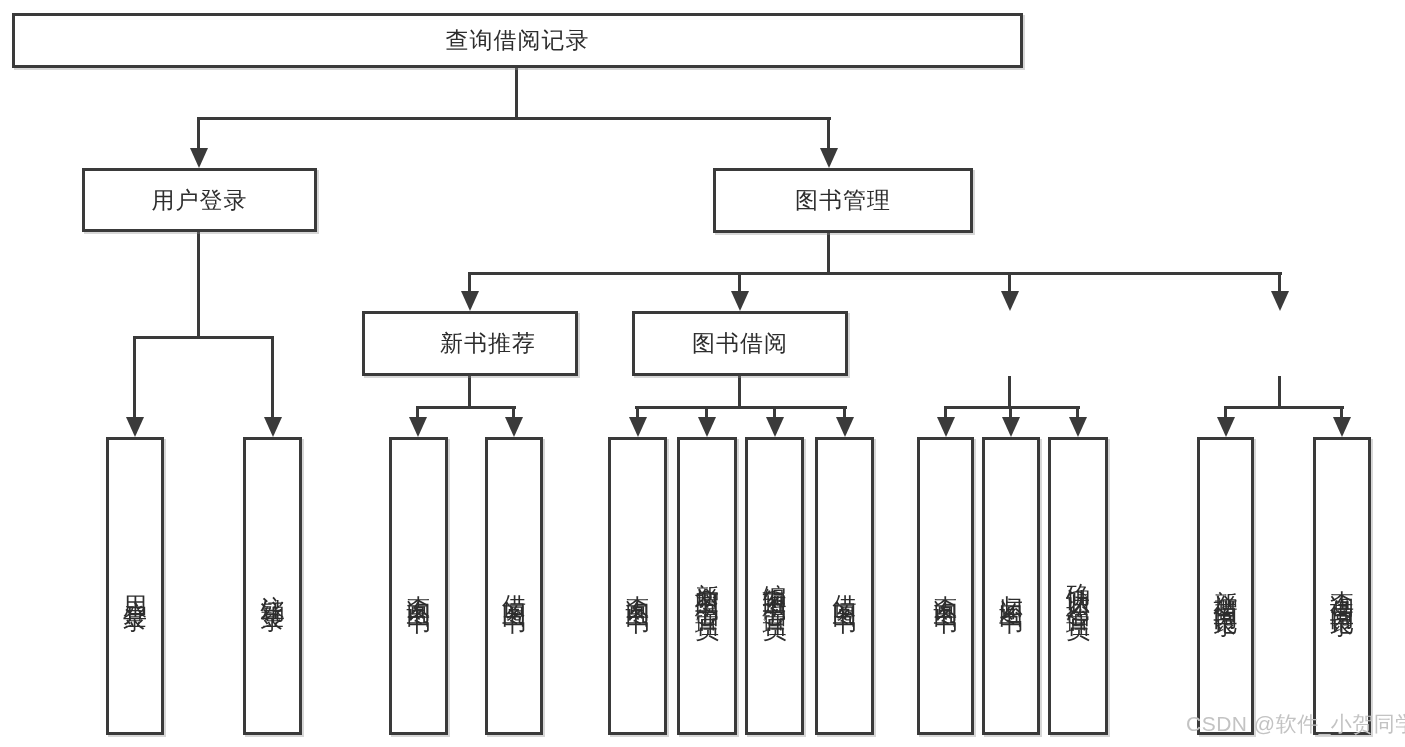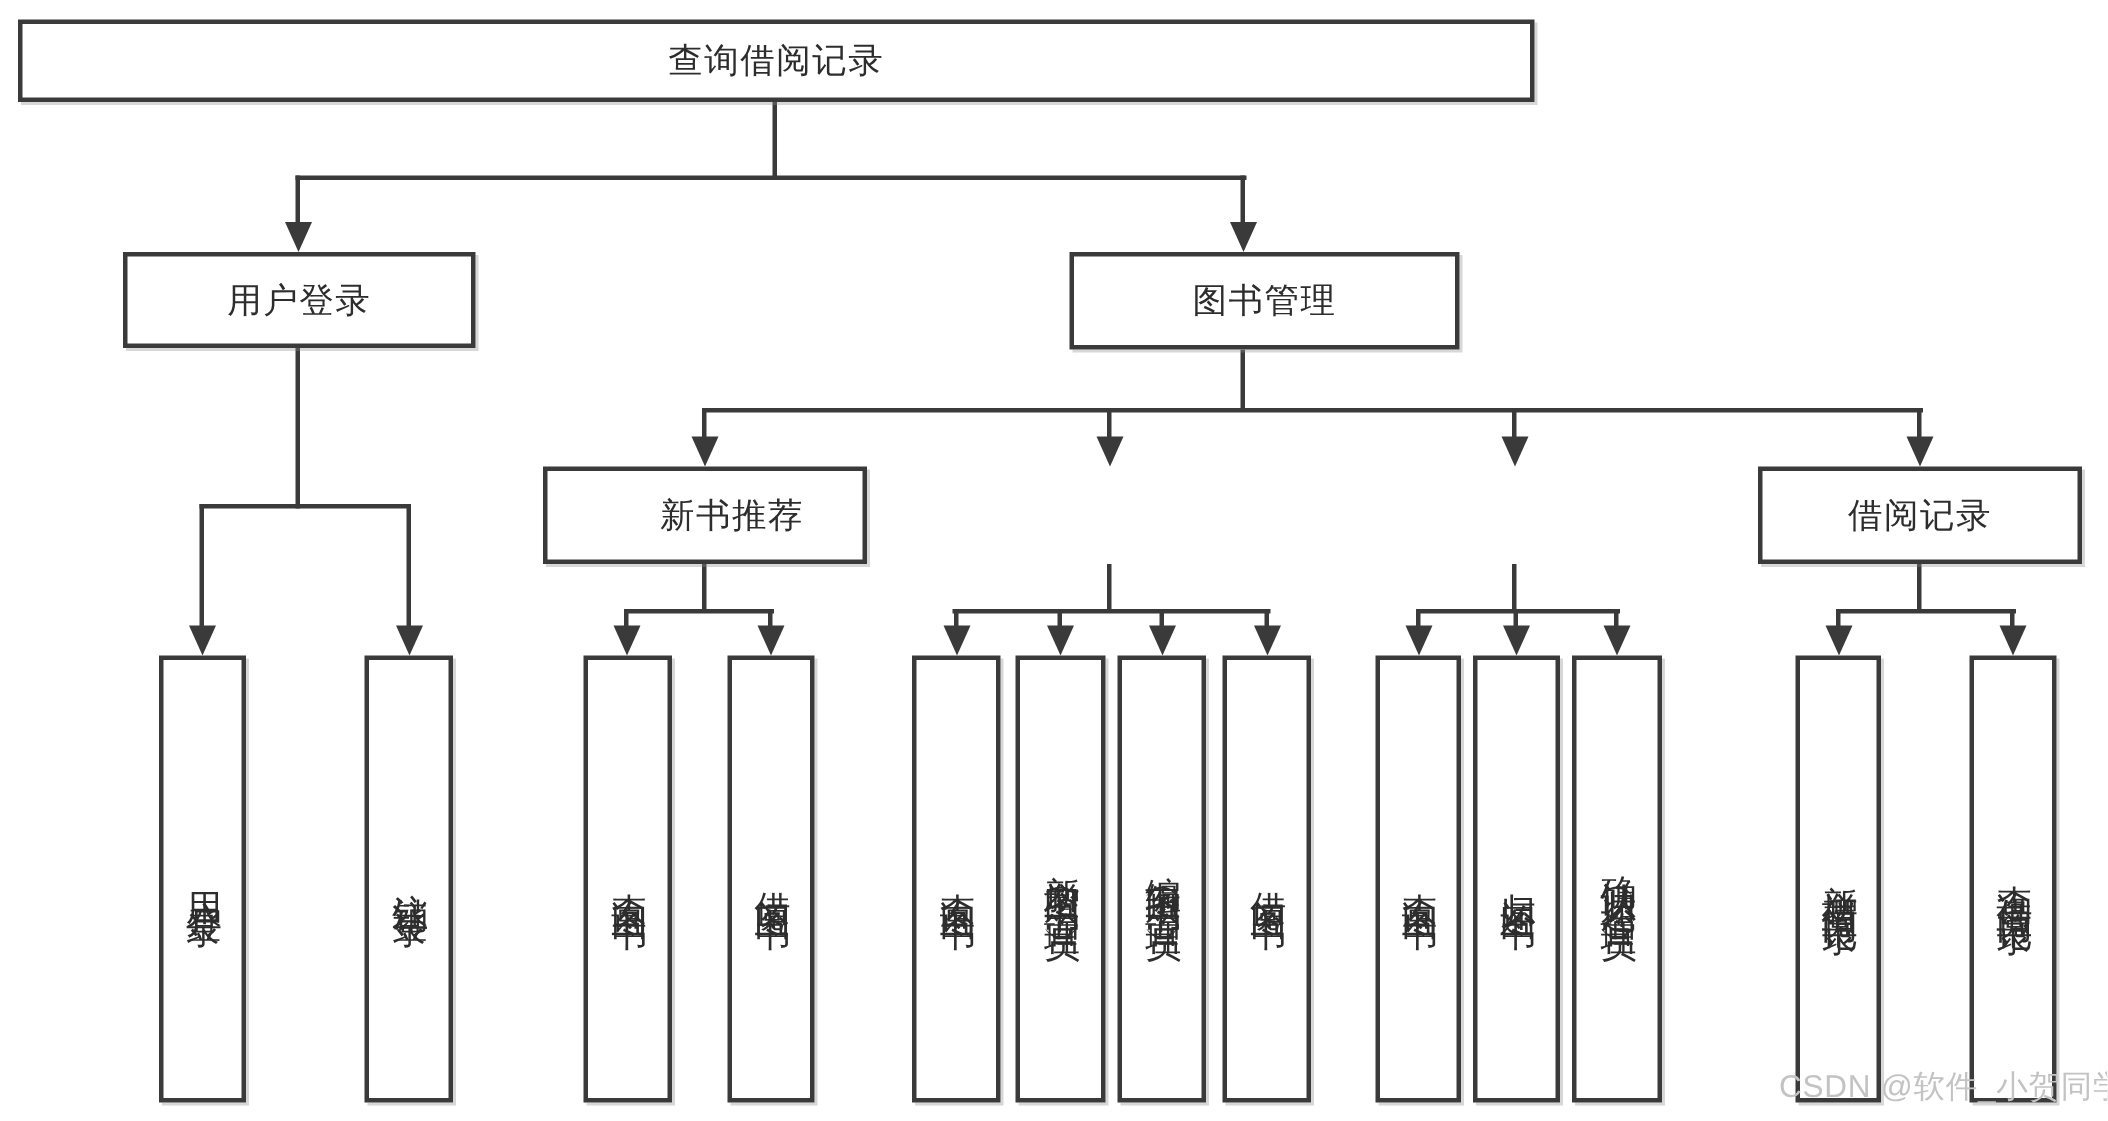--- a/index.html
+++ b/index.html
@@ -100,22 +100,22 @@
   <div class="vl" style="left:738px;top:272px;height:21px;"></div>
   <div class="ar" style="left:731px;top:291px;"></div>
   <div class="vl" style="left:1008px;top:272px;height:21px;"></div>
   <div class="ar" style="left:1001px;top:291px;"></div>
   <div class="vl" style="left:1278px;top:272px;height:21px;"></div>
   <div class="ar" style="left:1271px;top:291px;"></div>
 
   <div class="box" style="left:362px;top:311px;width:216px;height:65px;padding-left:36px;">
     <span>新书推荐</span>
   </div>
-  <div class="box" style="left:1172px;top:311px;width:216px;height:65px;">
-    <span>借阅记录</span>
+  <div class="box" style="left:632px;top:311px;width:216px;height:65px;">
+    <span>图书借阅</span>
   </div>
 
   <div class="vl" style="left:468px;top:376px;height:32px;"></div>
   <div class="hl" style="left:416px;top:406px;width:100px;"></div>
   <div class="vl" style="left:416px;top:406px;height:13px;"></div>
   <div class="ar" style="left:409px;top:417px;"></div>
   <div class="vl" style="left:512px;top:406px;height:13px;"></div>
   <div class="ar" style="left:505px;top:417px;"></div>
 
   <div class="vl" style="left:738px;top:376px;height:32px;"></div>

